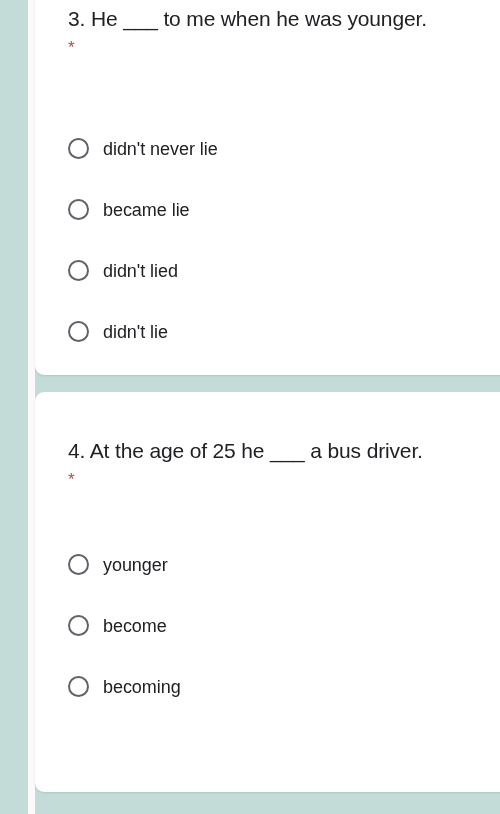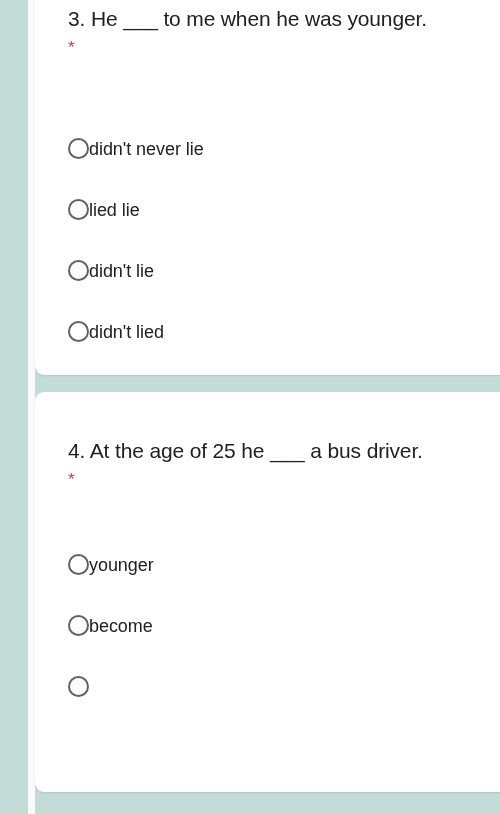--- a/index.html
+++ b/index.html
@@ -96,20 +96,21 @@
     width: 21px;
     height: 21px;
     min-width: 21px;
     border: 2px solid #5f6368;
     border-radius: 50%;
     box-sizing: border-box;
     background: #ffffff;
   }
 
   .option-label {
+    margin-left: 14px;
     font-size: 18px;
     line-height: 22px;
     color: #202124;
     letter-spacing: -0.05px;
     white-space: nowrap;
   }
 </style>
 </head>
 <body>
 
@@ -120,43 +121,44 @@
   <div class="q-text">3. He ___ to me when he was younger.</div>
   <div class="required-star">*</div>
 
   <div class="options">
     <div class="option-row">
       <span class="radio"></span>
       <span class="option-label">didn't never lie</span>
     </div>
     <div class="option-row">
       <span class="radio"></span>
-      <span class="option-label">lied lie</span>
+      <span class="option-label">became lie</span>
+    </div>
+    <div class="option-row">
+      <span class="radio"></span>
+      <span class="option-label">didn't lied</span>
     </div>
     <div class="option-row">
       <span class="radio"></span>
       <span class="option-label">didn't lie</span>
-    </div>
-    <div class="option-row">
-      <span class="radio"></span>
-      <span class="option-label">didn't lied</span>
     </div>
   </div>
 </div>
 
 <div class="card card-q4">
   <div class="q-text">4. At the age of 25 he ___ a bus driver.</div>
   <div class="required-star">*</div>
 
   <div class="options">
     <div class="option-row">
       <span class="radio"></span>
       <span class="option-label">younger</span>
     </div>
     <div class="option-row">
       <span class="radio"></span>
       <span class="option-label">become</span>
     </div>
     <div class="option-row">
       <span class="radio"></span>
+      <span class="option-label">becoming</span>
     </div>
   </div>
 </div>
 
 </body></html>

